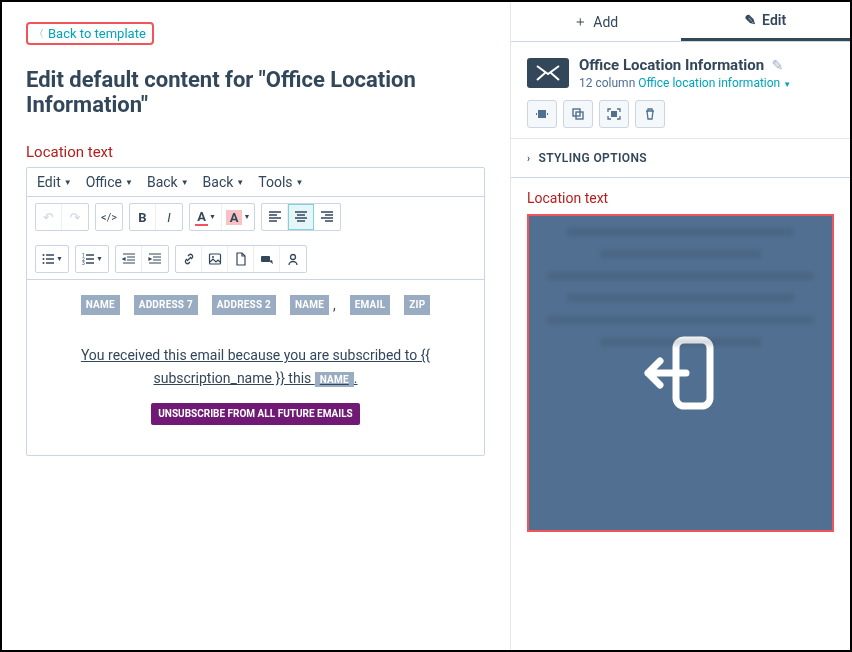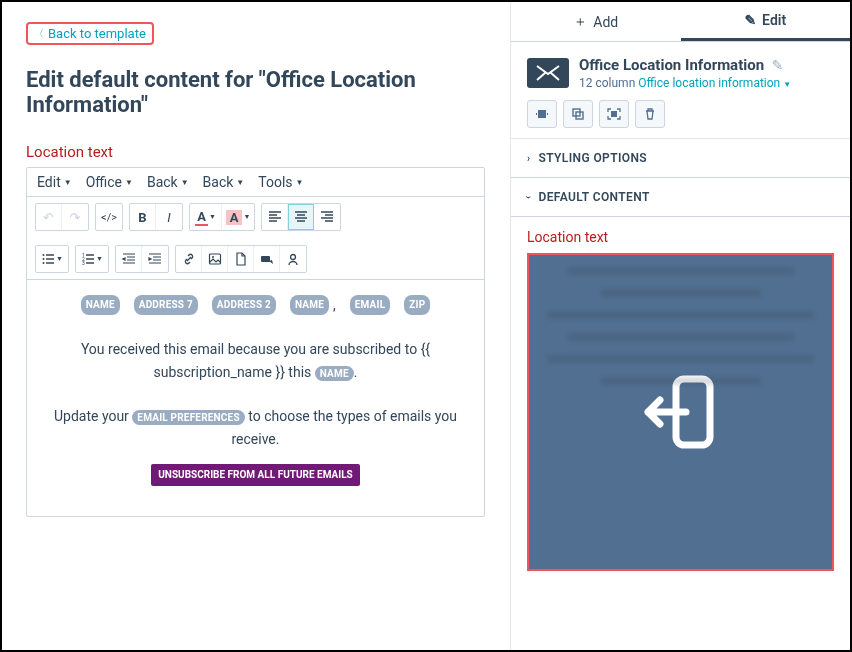--- a/index.html
+++ b/index.html
@@ -105,25 +105,25 @@
       color: #33475b;
     }
     .token-row { display:flex; flex-wrap:wrap; justify-content:center; gap:6px 14px; margin-bottom: 10px; align-items:center;}
     .token-row2 { justify-content:center; margin-top:-4px;}
     .token {
       background: #99acc2;
       color: #fff;
       font-size: 10px;
       font-weight: 700;
       padding: 2px 5px;
-      border-radius: 8px;
+      border-radius: 0;
       letter-spacing: 0.2px;
     }
     .comma { color:#33475b; margin-left:-10px; }
-    .editor-para { margin-top: 22px; }
+    .editor-para { margin-top: 28px; text-decoration: underline; }
     .unsub-btn {
       display:inline-block;
       background:#701a75;
       color:#fff;
       font-size:10px;
       font-weight:700;
       padding:3px 7px;
       border-radius:2px;
       margin-top:14px;
     }
@@ -385,24 +385,20 @@
         <span class="token">ADDRESS 2</span>
         <span class="token">NAME</span>
           <span class="comma">,</span>
         <span class="token">EMAIL</span>
         <span class="token">ZIP</span>
       </div>
       <div class="editor-para">
         <span>You received this email because you are subscribed to {{</span><br>
         <span>subscription_name }} this </span><span class="token">NAME</span><span>.</span>
       </div>
-      <div class="editor-para">
-        <span>Update your </span><span class="token">EMAIL PREFERENCES</span><span> to choose the types of emails you</span><br>
-        <span>receive.</span>
-      </div>
       <span class="unsub-btn">UNSUBSCRIBE FROM ALL FUTURE EMAILS</span>
     </div>
   </div>
 </div>
 
 <div class="right-panel">
   <div class="tabs">
     <div class="tab">
       <span>＋</span>
       <span>Add</span>
@@ -455,24 +451,20 @@
           <svg viewBox="0 0 14 14">
             <path d="M3 4h8M5 4V2h4v2M4 4l1 8h4l1-8" stroke="#516f90" fill="none" stroke-width="1.3"></path>
           </svg>
         </div>
     </div>
   </div>
 
   <div class="accordion">
     <span class="chev">›</span>
     <span>STYLING OPTIONS</span>
-  </div>
-  <div class="accordion">
-    <span class="chev" style="transform:rotate(90deg);display:inline-block;">›</span>
-    <span>DEFAULT CONTENT</span>
   </div>
 
   <div class="preview-section">
     <label class="field-label">Location text</label>
     <div class="preview-box">
       <div class="blur-lines">
         <div class="blur-line med"></div>
         <div class="blur-line short"></div>
         <div class="blur-line"></div>
         <div class="blur-line med"></div>

